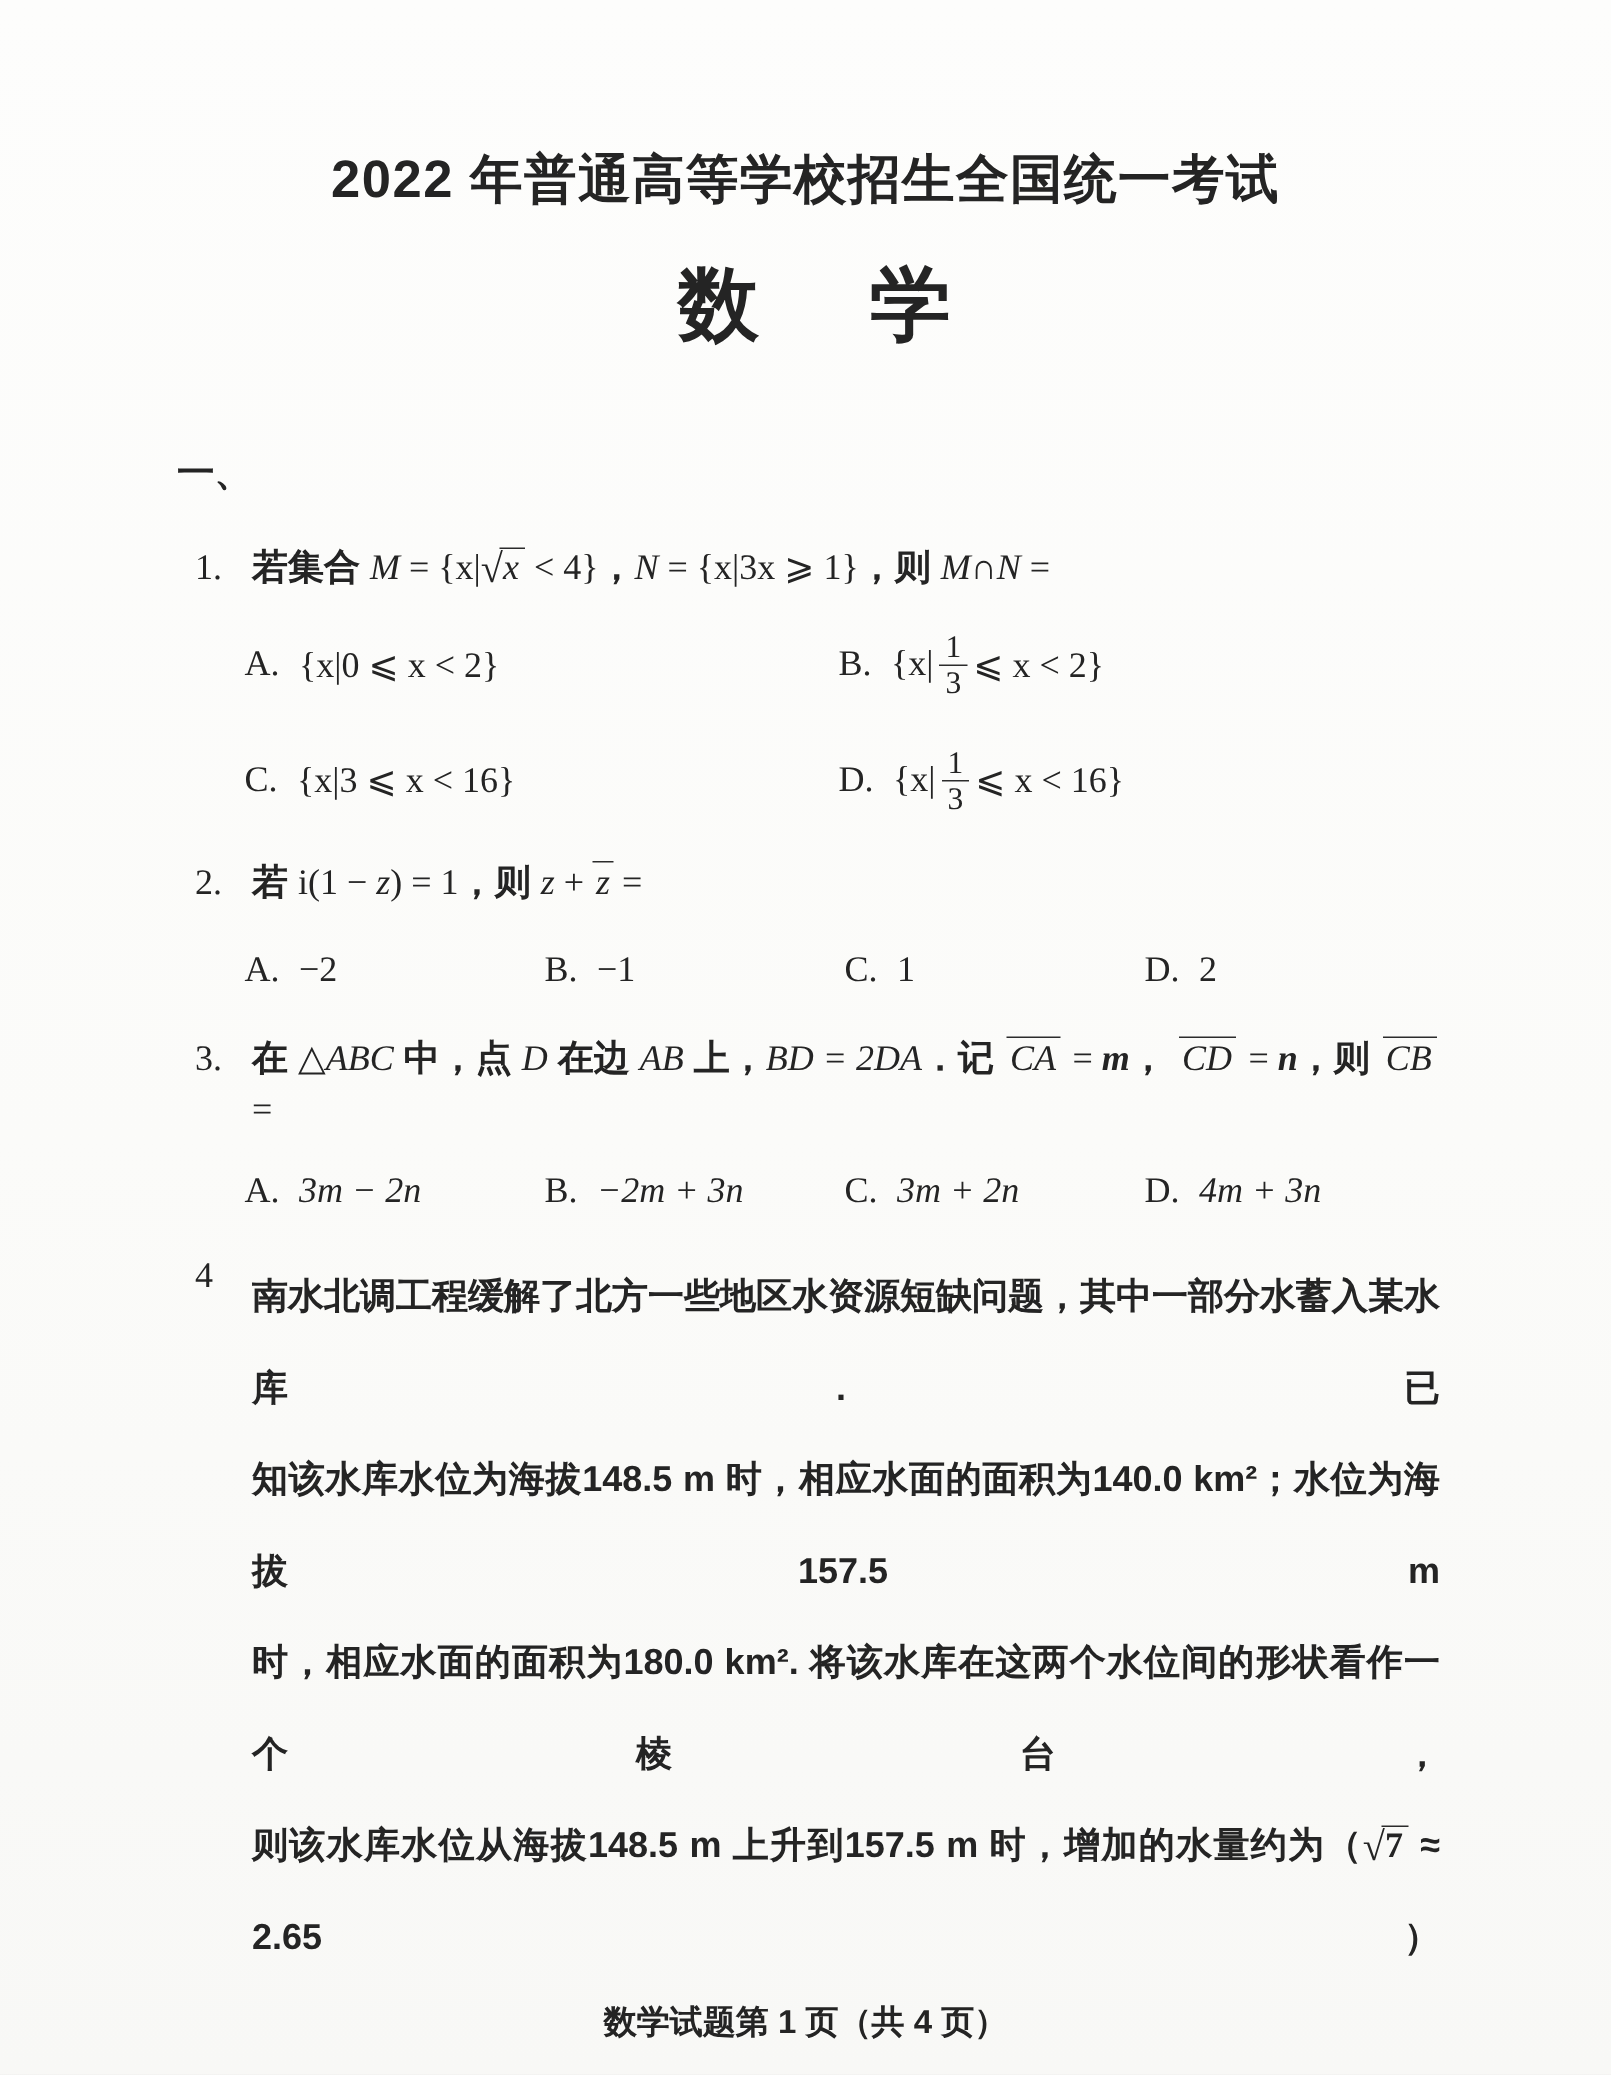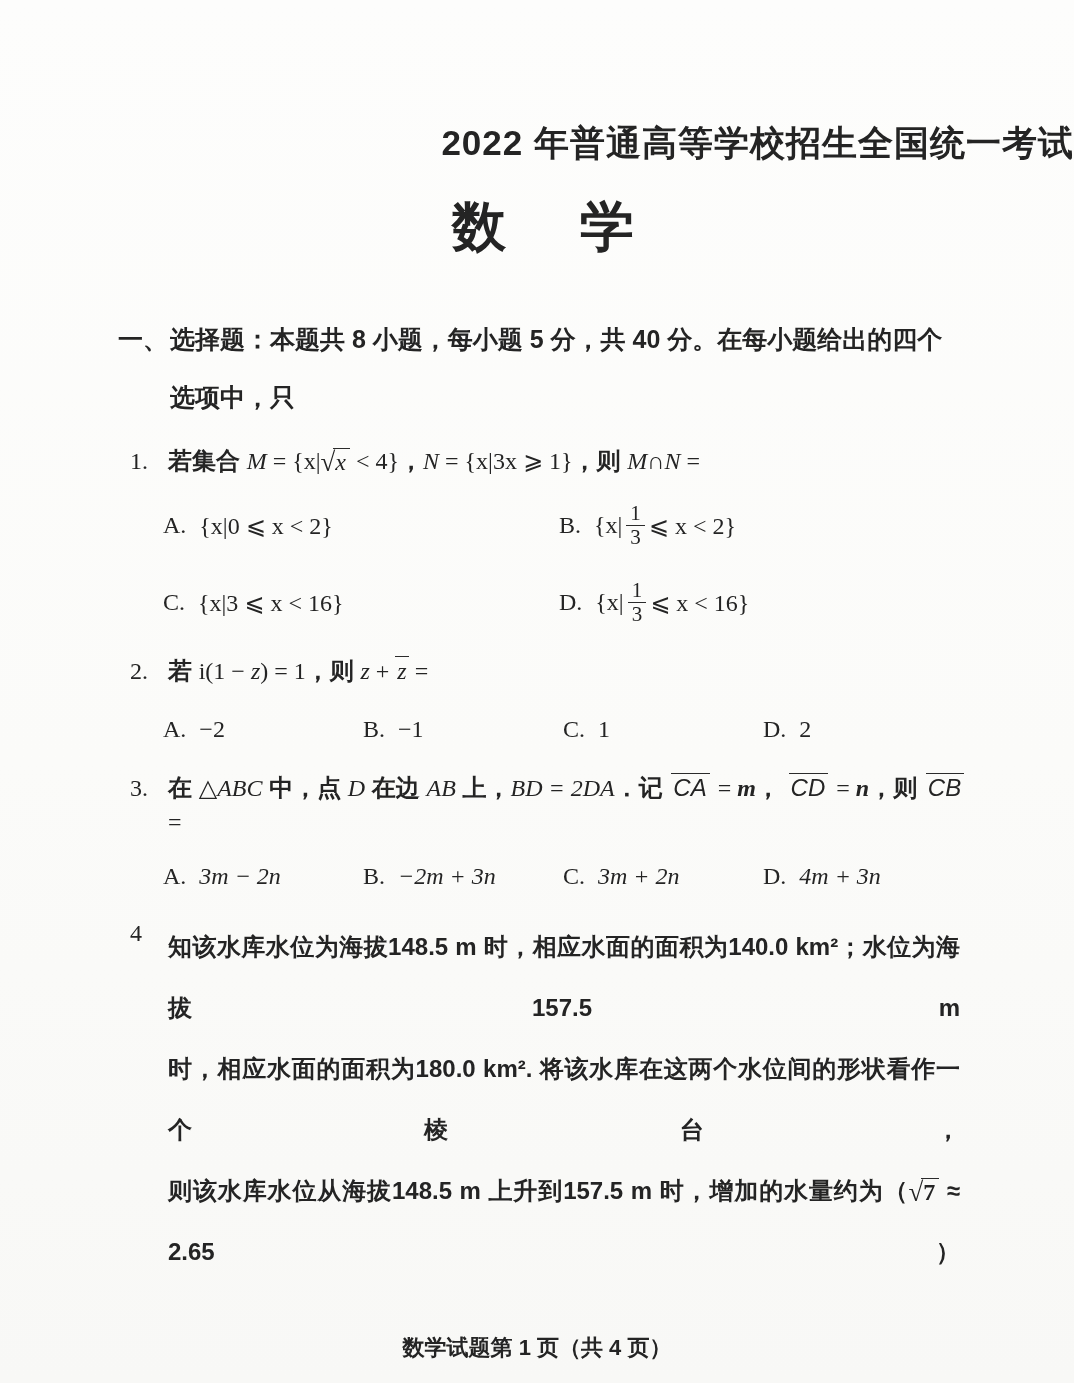--- a/index.html
+++ b/index.html
@@ -3,21 +3,21 @@
 <meta charset="utf-8">
 <style>
   html,body { margin:0; padding:0; background:#f2f2f0; }
   .page {
     position:relative; width:1074px; height:1383px; overflow:hidden;
     background:linear-gradient(180deg,#fdfdfc 0%, #fbfbf9 55%, #f8f8f6 100%);
     color:#242424;
     font-family:"Liberation Sans", sans-serif;
   }
   
-  .title { margin:0; padding-top:120px; text-align:right; font-size:35px; font-weight:700; letter-spacing:1px; }
+  .title { margin:0; padding-top:96px; text-align:center; font-size:35px; font-weight:700; letter-spacing:1px; }
   .subject { margin:24px 0 0 12px; text-align:center; font-size:54px; font-weight:700; letter-spacing:10px; text-indent:10px; }
   
   .section { display:flex; margin:46px 0 0 118px; font-size:25px; font-weight:700; line-height:58px; }
   .section .secno { flex:0 0 52px; }
   .section .seclines { width:790px; }
   
   .q { display:flex; margin-left:130px; font-size:24px; line-height:34px; }
   .q .qno { flex:0 0 38px; font-family:"Liberation Serif","DejaVu Sans",serif; }
   .stem { width:800px; }
   .cjk { font-weight:600; }
@@ -25,21 +25,21 @@
   .mi  { font-family:"Liberation Serif","DejaVu Sans",serif; font-style:italic; font-weight:400; }
   .vb  { font-family:"Liberation Serif","DejaVu Sans",serif; font-style:italic; font-weight:700; }
   
   .sqrt { display:inline-flex; align-items:flex-start; transform:translateY(2px); font-family:"Liberation Serif","DejaVu Sans",serif; }
   .sqrt .rad { font-size:1.12em; line-height:1.05; font-style:normal; }
   .sqrt .arg { border-top:1.8px solid #2b2b2b; padding:0 4px 0 2px; margin-left:-2px; line-height:1.15; }
   .it { font-style:italic; }
   .bar { display:inline-block; border-top:1.8px solid #2b2b2b; line-height:1.1; padding:1px 2px 0 2px;
          font-family:"Liberation Serif","DejaVu Sans",serif; font-style:italic; }
   .vec { display:inline-block; border-top:1.8px solid #2b2b2b; line-height:1.1; padding:1px 3px 0 2px; margin:0 2px;
-         font-family:Liberation Sans, sans-serif; font-style:italic; }
+         font-family:Liberation Serif, serif; font-style:italic; }
   
   .optrow { display:flex; margin-left:163px; font-size:24px; font-family:"Liberation Serif","DejaVu Sans",serif; }
   .optrow .opt { display:flex; align-items:baseline; }
   .optrow.frow .opt { align-items:center; }
   .optrow.four .opt { width:200px; }
   .optrow.four .opt:last-child { width:auto; }
   .optrow.two .opt { width:396px; }
   .optrow.two .opt:last-child { width:auto; }
   .olabel { margin-right:13px; }
   
@@ -64,21 +64,20 @@
 <body>
 
 <div class="page">
 
   <h1 class="title">2022 年普通高等学校招生全国统一考试</h1>
   <h2 class="subject">数　学</h2>
 
   <div class="section">
     <span class="secno">一、</span>
     <div class="seclines">
-      <div>选择题：本题共 8 小题，每小题 5 分，共 40 分。在每小题给出的四个选项中，只</div>
     </div>
   </div>
 
   <div class="q mt-q1">
     <span class="qno">1.</span>
     <span class="stem">
       <span class="cjk">若集合</span>
       <span class="mi">M</span><span class="ms"> = {x|</span><span class="sqrt">
           <span class="rad">√</span>
           <span class="arg it">x</span>
@@ -174,20 +173,21 @@
       </div>
     <div class="opt">
         <span class="olabel">D.</span>
         <span class="mi">4m + 3n</span>
       </div>
   </div>
 
   <div class="q q4">
     <span class="qno">4</span>
     <div class="q4body">
+      <div class="q4line">南水北调工程缓解了北方一些地区水资源短缺问题，其中一部分水蓄入某水库. 已</div>
       <div class="q4line">知该水库水位为海拔148.5 m 时，相应水面的面积为140.0 km²；水位为海拔157.5 m</div>
       <div class="q4line">时，相应水面的面积为180.0 km². 将该水库在这两个水位间的形状看作一个棱台，</div>
       <div class="q4line">
         <span class="seg">则该水库水位从海拔148.5 m 上升到157.5 m 时，增加的水量约为（</span><span class="sqrt">
             <span class="rad">√</span>
             <span class="arg">7</span>
           </span><span class="seg"> ≈ 2.65）</span>
       </div>
     </div>
   </div>

